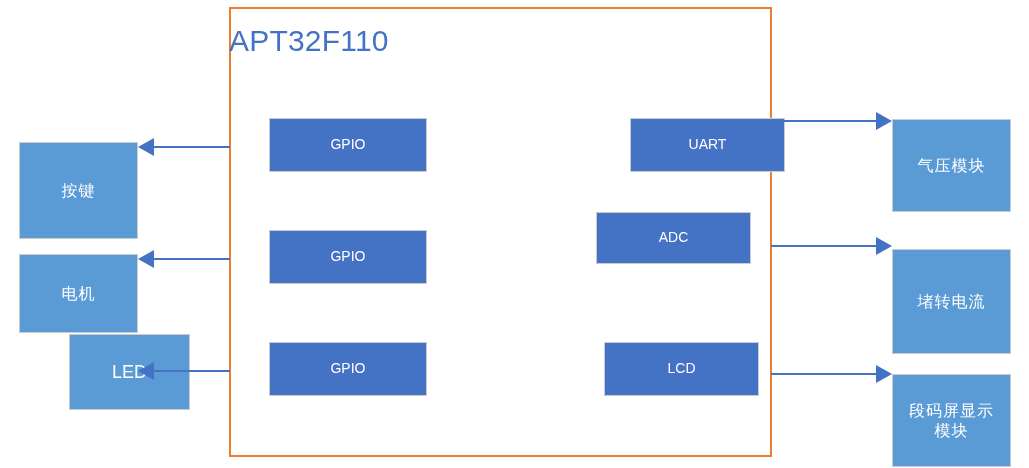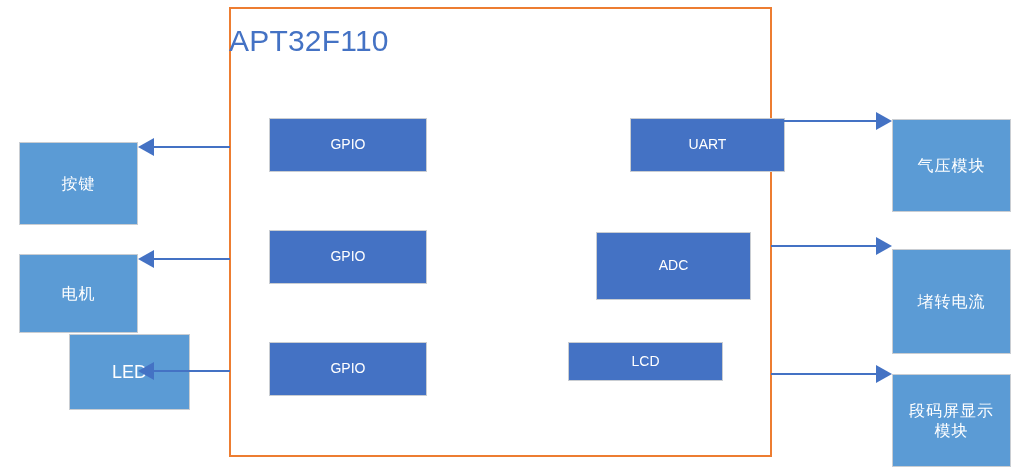--- a/index.html
+++ b/index.html
@@ -93,37 +93,37 @@
   }
 </style>
 </head>
 <body>
 
 <div id="canvas">
 
   <div class="mcu-container"></div>
   <div class="mcu-title">APT32F110</div>
 
-  <div class="blk blk-outer cjk" style="left:19px; top:98px; width:119px; height:83px;">按键</div>
+  <div class="blk blk-outer cjk" style="left:19px; top:98px; width:119px; height:97px;">按键</div>
 
   <div class="blk blk-outer cjk" style="left:19px; top:210px; width:119px; height:79px;">电机</div>
 
   <div class="blk blk-outer" style="left:39px; top:334px; width:121px; height:76px;margin-left:30px;">LED</div>
 
   <div class="blk blk-inner" style="left:269px; top:118px; width:158px; height:54px;">GPIO</div>
 
   <div class="blk blk-inner" style="left:269px; top:230px; width:158px; height:54px;">GPIO</div>
 
   <div class="blk blk-inner" style="left:269px; top:342px; width:158px; height:54px;">GPIO</div>
 
   <div class="blk blk-inner" style="left:596px; top:118px; width:155px; height:54px;margin-left:34px;">UART</div>
 
-  <div class="blk blk-inner" style="left:596px; top:232px; width:155px; height:68px;text-align:center;">ADC</div>
+  <div class="blk blk-inner" style="left:596px; top:212px; width:155px; height:52px;text-align:center;">ADC</div>
 
-  <div class="blk blk-inner" style="left:568px; top:342px; width:155px; height:39px;">LCD</div>
+  <div class="blk blk-inner" style="left:604px; top:342px; width:155px; height:54px;">LCD</div>
 
   <div class="blk blk-outer cjk" style="left:892px; top:75px; width:119px; height:93px;">气压模块</div>
 
   <div class="blk blk-outer cjk" style="left:892px; top:205px; width:119px; height:105px;">堵转电流</div>
 
   <div class="blk blk-outer cjk" style="left:892px; top:330px; width:119px; height:93px; padding:12px 10px;">段码屏显示模块</div>
 
   <div class="conn" style="left:154px; top:146px; width:76px;"></div>
   <div class="arrow-head arrow-left" style="left:138px; top:138px;"></div>
 

